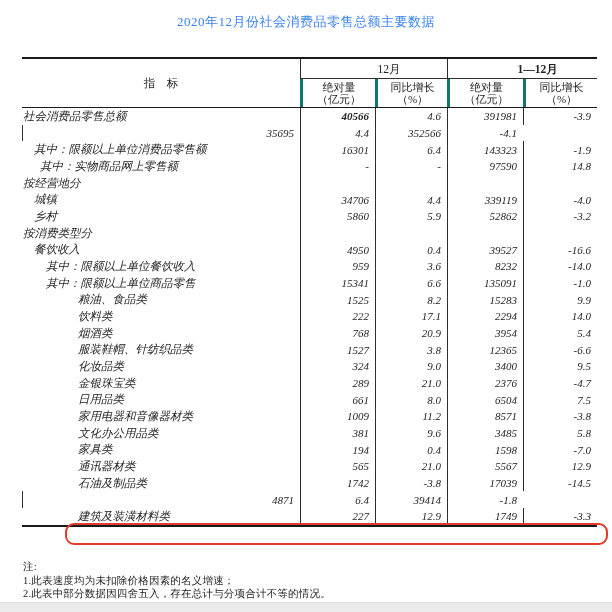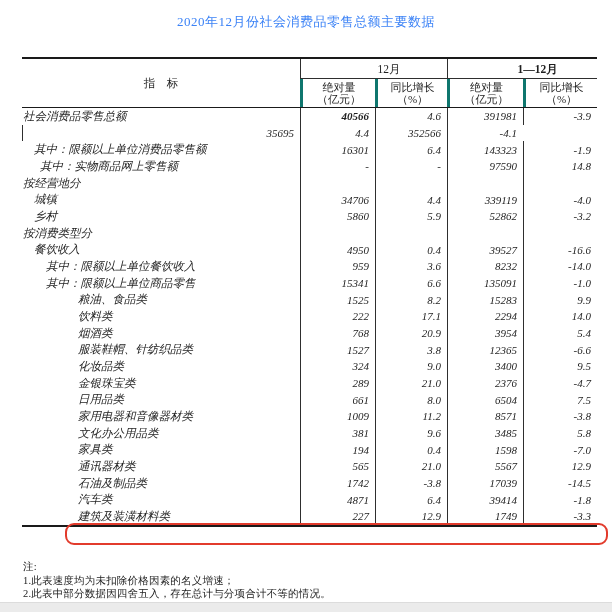--- a/index.html
+++ b/index.html
@@ -244,21 +244,20 @@
         <div class="cell num">12.9</div>
       </div>
       <div class="trow">
         <div class="cell lbl ind3">石油及制品类</div>
         <div class="cell num">1742</div>
         <div class="cell num">-3.8</div>
         <div class="cell num">17039</div>
         <div class="cell num">-14.5</div>
       </div>
       <div class="trow">
-        <div class="cell lbl ind3">汽车类</div>
         <div class="cell num">4871</div>
         <div class="cell num">6.4</div>
         <div class="cell num">39414</div>
         <div class="cell num">-1.8</div>
       </div>
       <div class="trow">
         <div class="cell lbl ind3">建筑及装潢材料类</div>
         <div class="cell num">227</div>
         <div class="cell num">12.9</div>
         <div class="cell num">1749</div>

